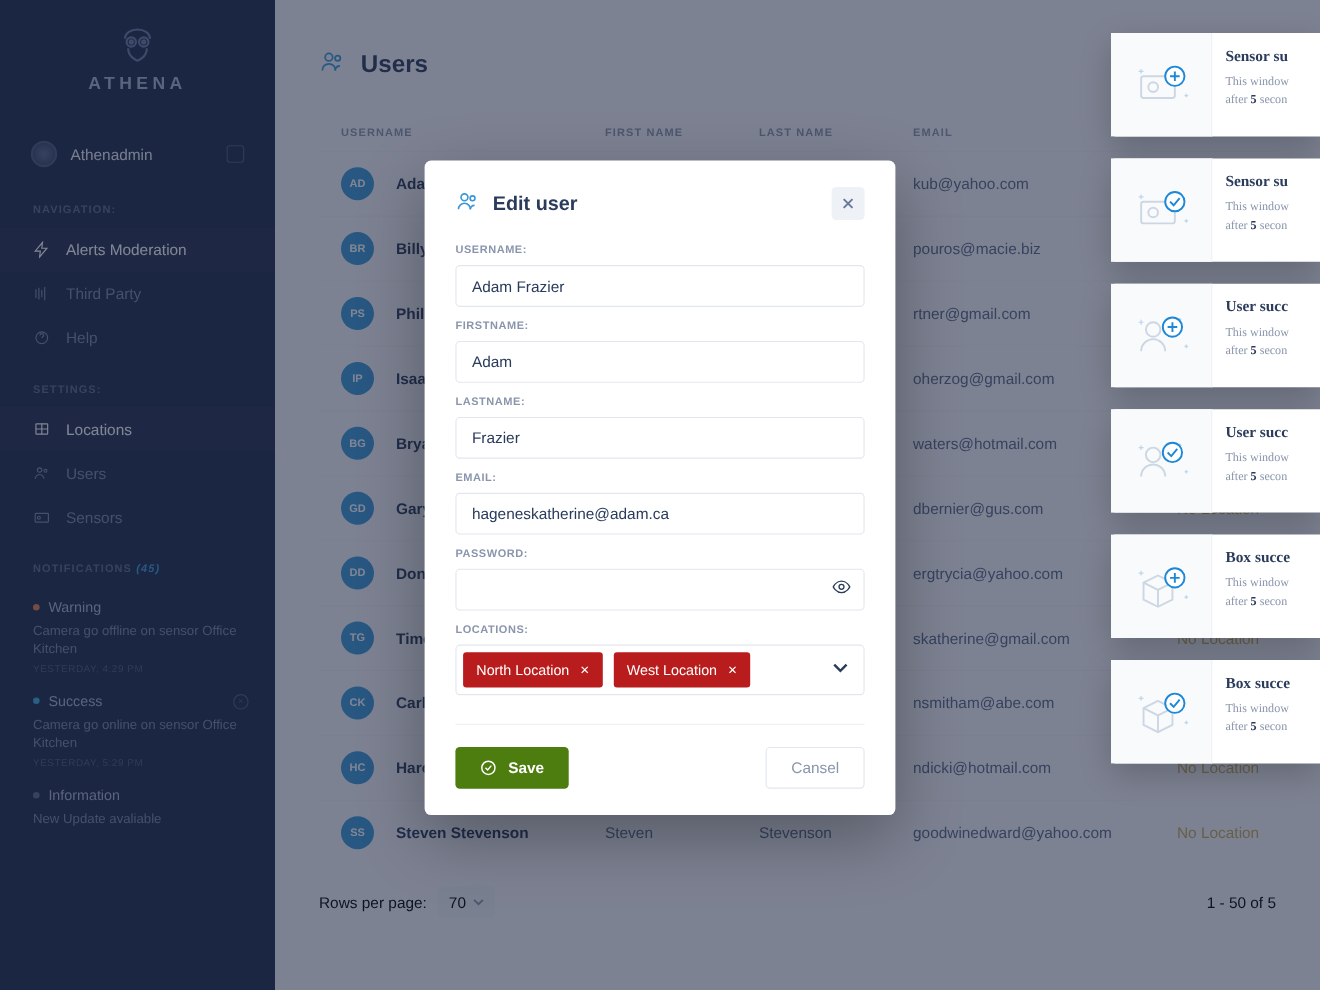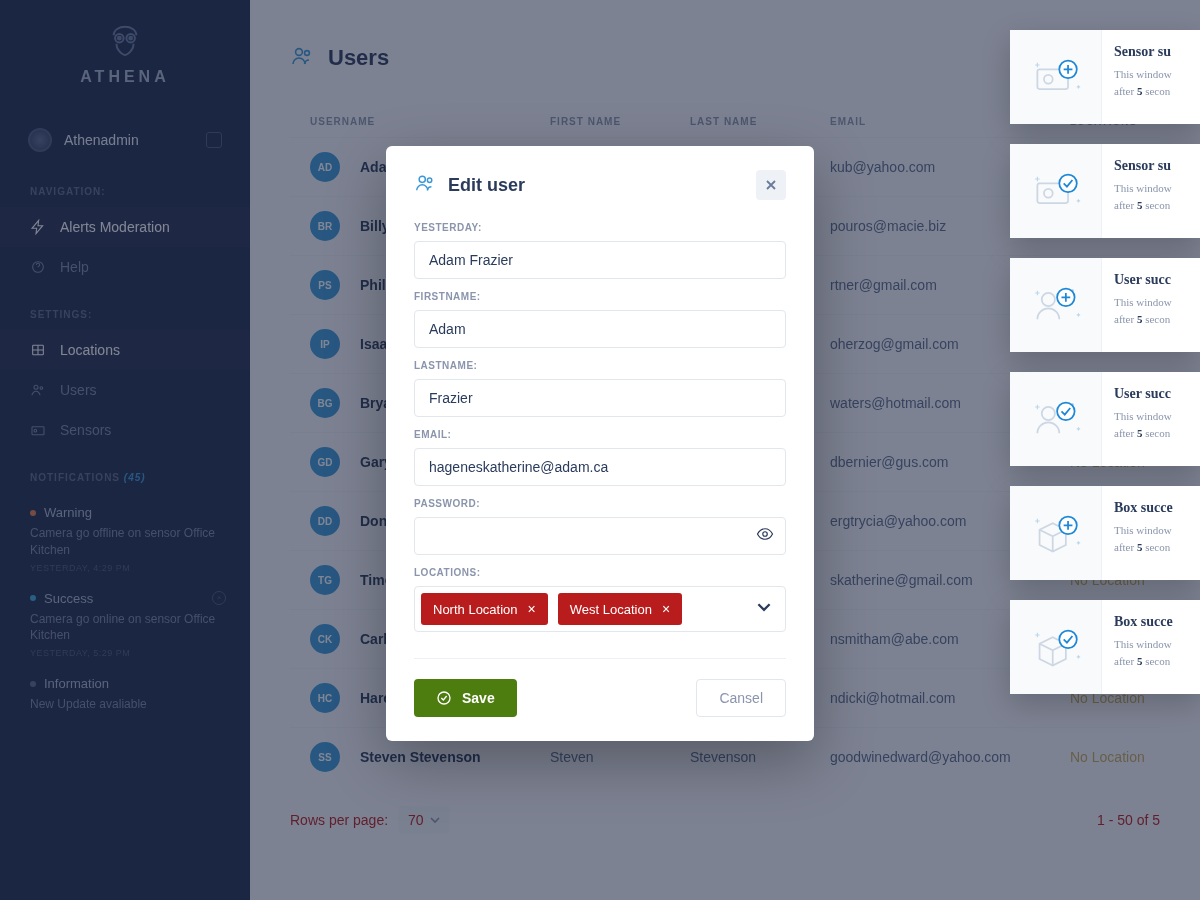--- a/index.html
+++ b/index.html
@@ -147,21 +147,21 @@
   margin-right: 20px;
 }
 .row-username { font-weight: 600; color: #2a3b5c; width: 190px; }
 .row-no-loc { color: #c4a85a; }
 
 .pagination {
   display: flex;
   align-items: center;
   padding: 20px 0;
   font-size: 14px;
-  color: #b91c1c;
+  color: #000000;
 }
 .rows-select {
   display: inline-flex;
   align-items: center;
   background: #eef1f6;
   border-radius: 4px;
   padding: 6px 10px;
   margin-left: 10px;
   gap: 6px;
 }
@@ -332,20 +332,28 @@
         <span class="nav-icon">
           <svg width="16" height="16" viewBox="0 0 24 24" fill="none" stroke="currentColor" stroke-width="1.6">
             <path d="M13 2L3 14h7l-1 8 10-12h-7l1-8z"></path>
           </svg>
         </span>
         <span>Alerts Moderation</span>
       </div>
       <div class="nav-item">
         <span class="nav-icon">
           <svg width="16" height="16" viewBox="0 0 24 24" fill="none" stroke="currentColor" stroke-width="1.6">
+            <path d="M4 6v12M8 4v16M12 7v10M16 3v18"></path>
+          </svg>
+        </span>
+        <span>Third Party</span>
+      </div>
+      <div class="nav-item">
+        <span class="nav-icon">
+          <svg width="16" height="16" viewBox="0 0 24 24" fill="none" stroke="currentColor" stroke-width="1.6">
             <circle cx="12" cy="12" r="8"></circle>
             <path d="M12 16v.01M9.5 9a2.5 2.5 0 115 0c0 1.5-2.5 2-2.5 3.5"></path>
           </svg>
         </span>
         <span>Help</span>
       </div>
     </div>
 
   <div class="nav-section-label">SETTINGS:</div>
   <div id="nav2">
@@ -539,21 +547,21 @@
         </svg>
     </span>
     <div class="modal-title">Edit user</div>
     <div class="modal-close">
       <svg width="12" height="12" viewBox="0 0 12 12">
           <path d="M2 2l8 8M10 2l-8 8" stroke="currentColor" stroke-width="1.8"></path>
         </svg>
     </div>
   </div>
 
-  <div class="form-label">YESTERDAY:</div>
+  <div class="form-label">USERNAME:</div>
   <input class="form-input" value="Adam Frazier" style="">
 
   <div class="form-label">FIRSTNAME:</div>
   <input class="form-input" value="Adam" style="">
 
   <div class="form-label">LASTNAME:</div>
   <input class="form-input" value="Frazier" style="">
 
   <div class="form-label">EMAIL:</div>
   <input class="form-input" value="hageneskatherine@adam.ca" style="">

